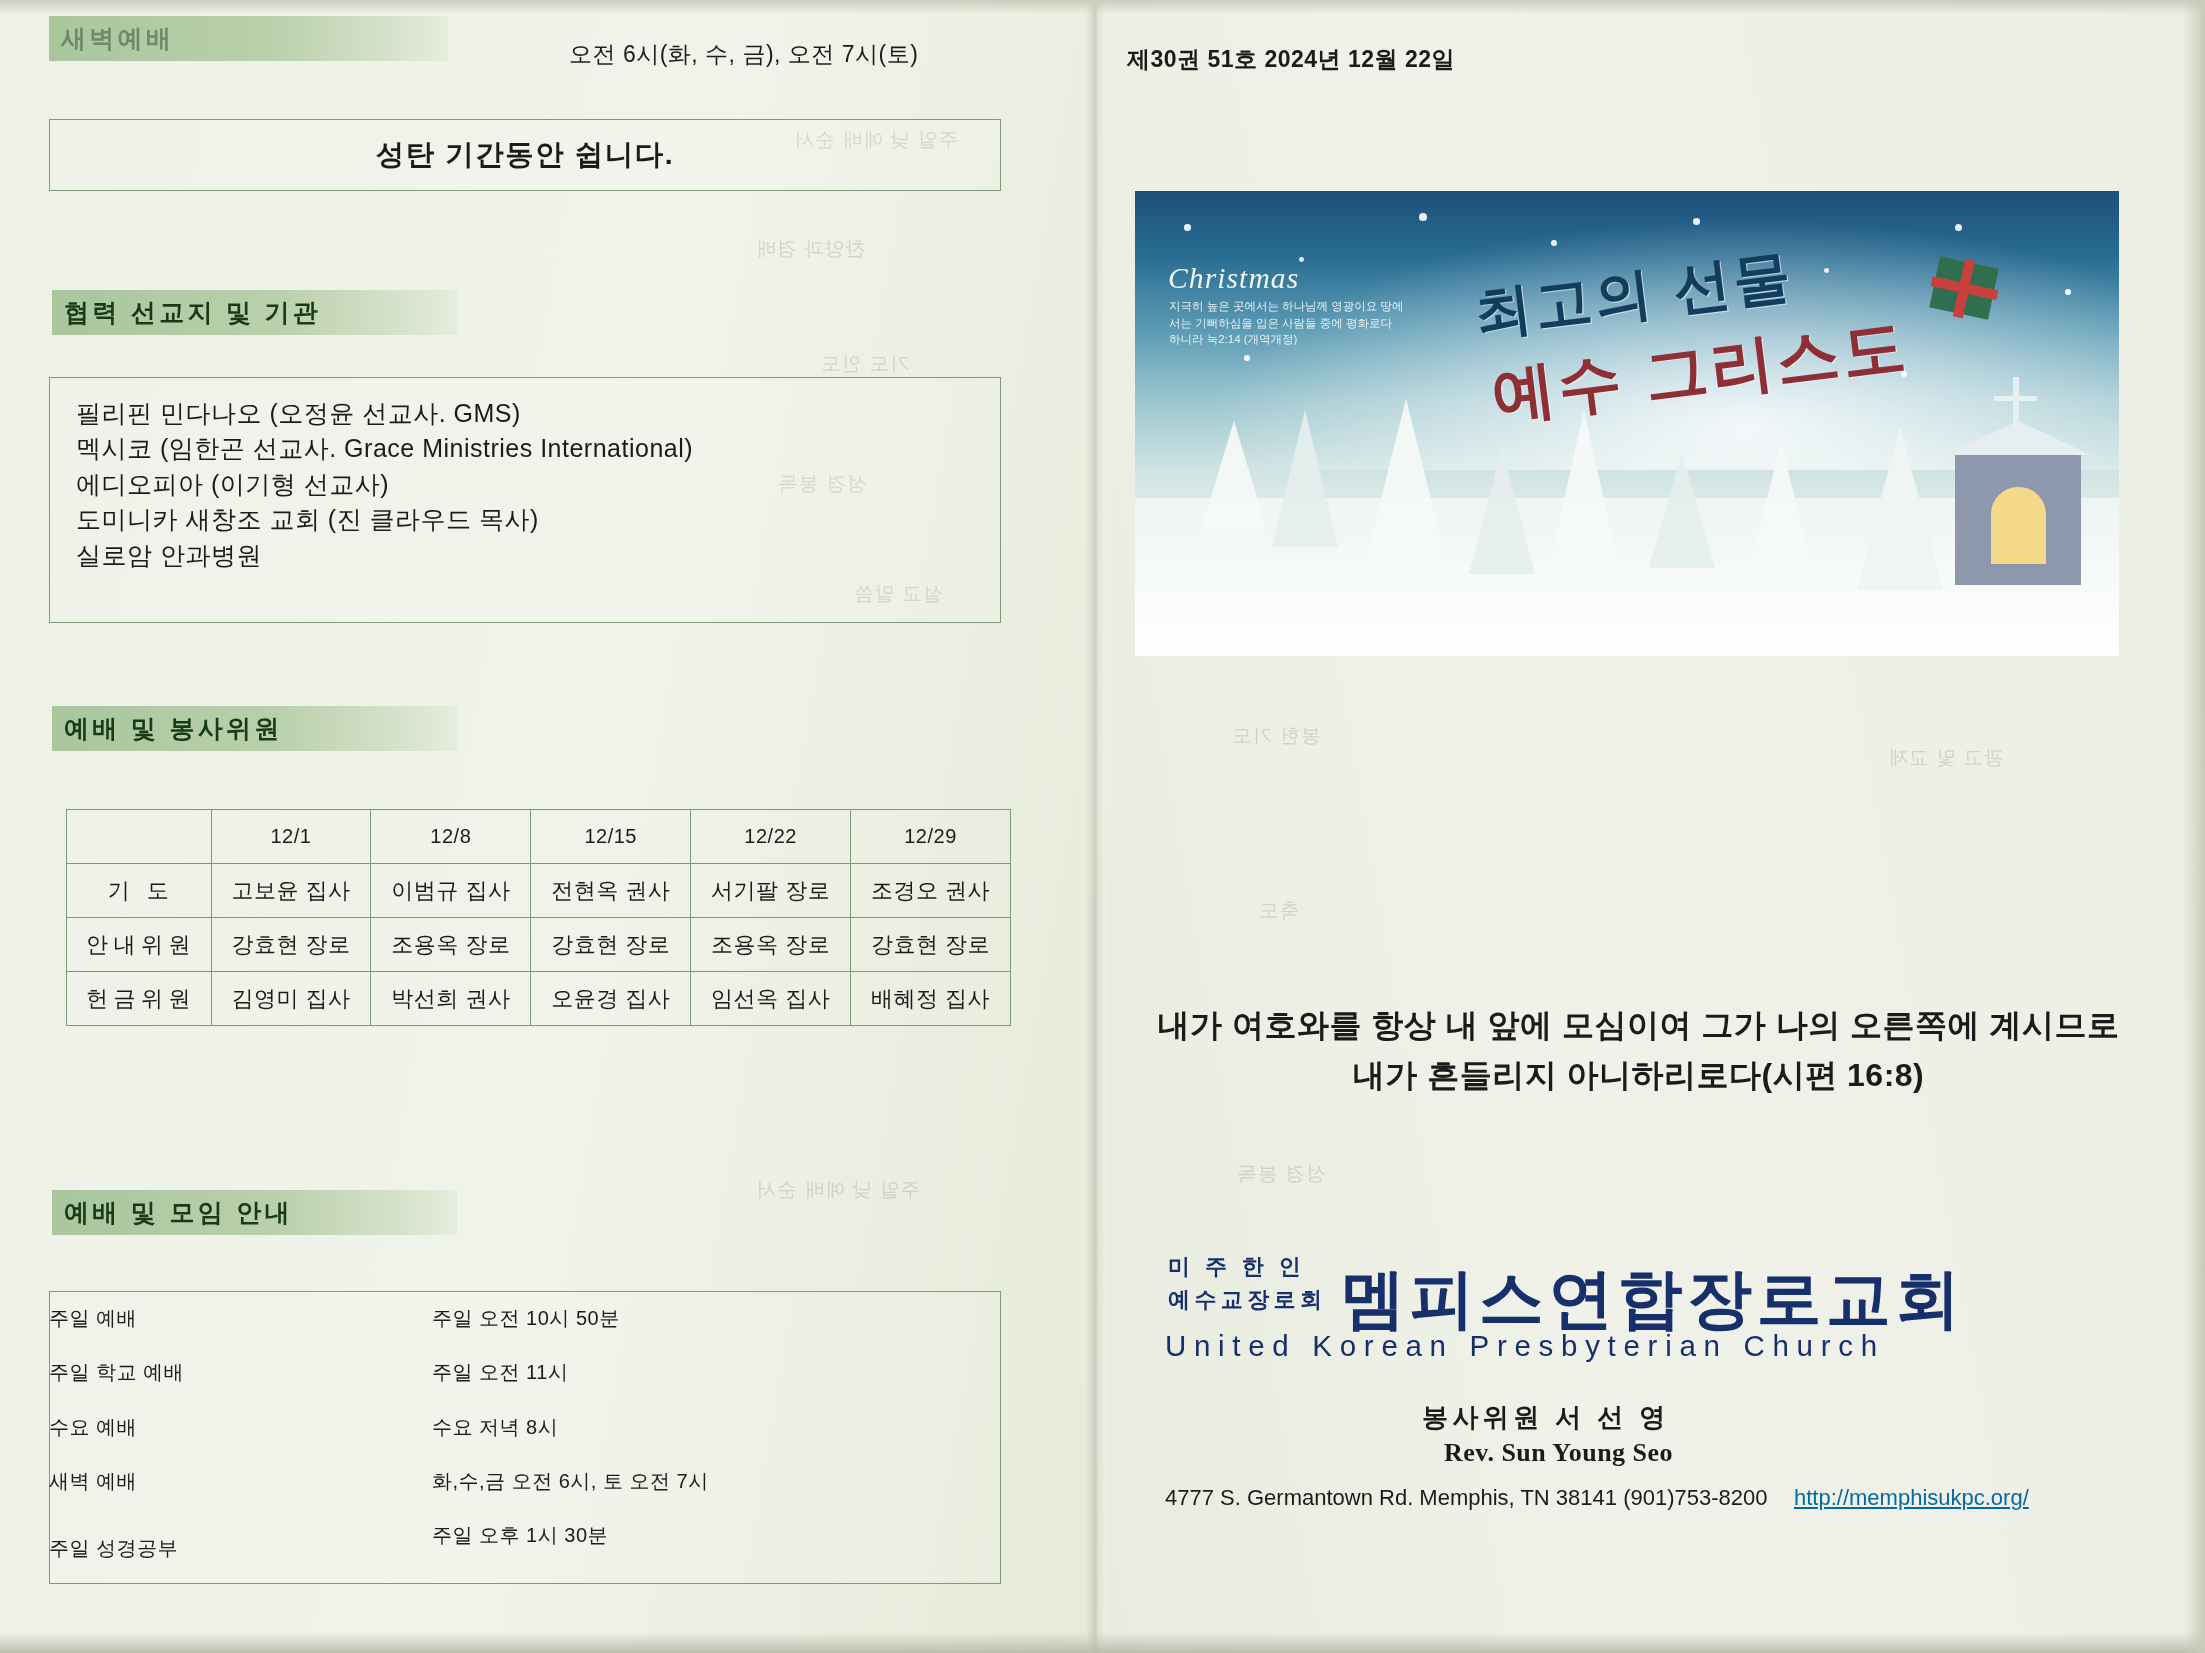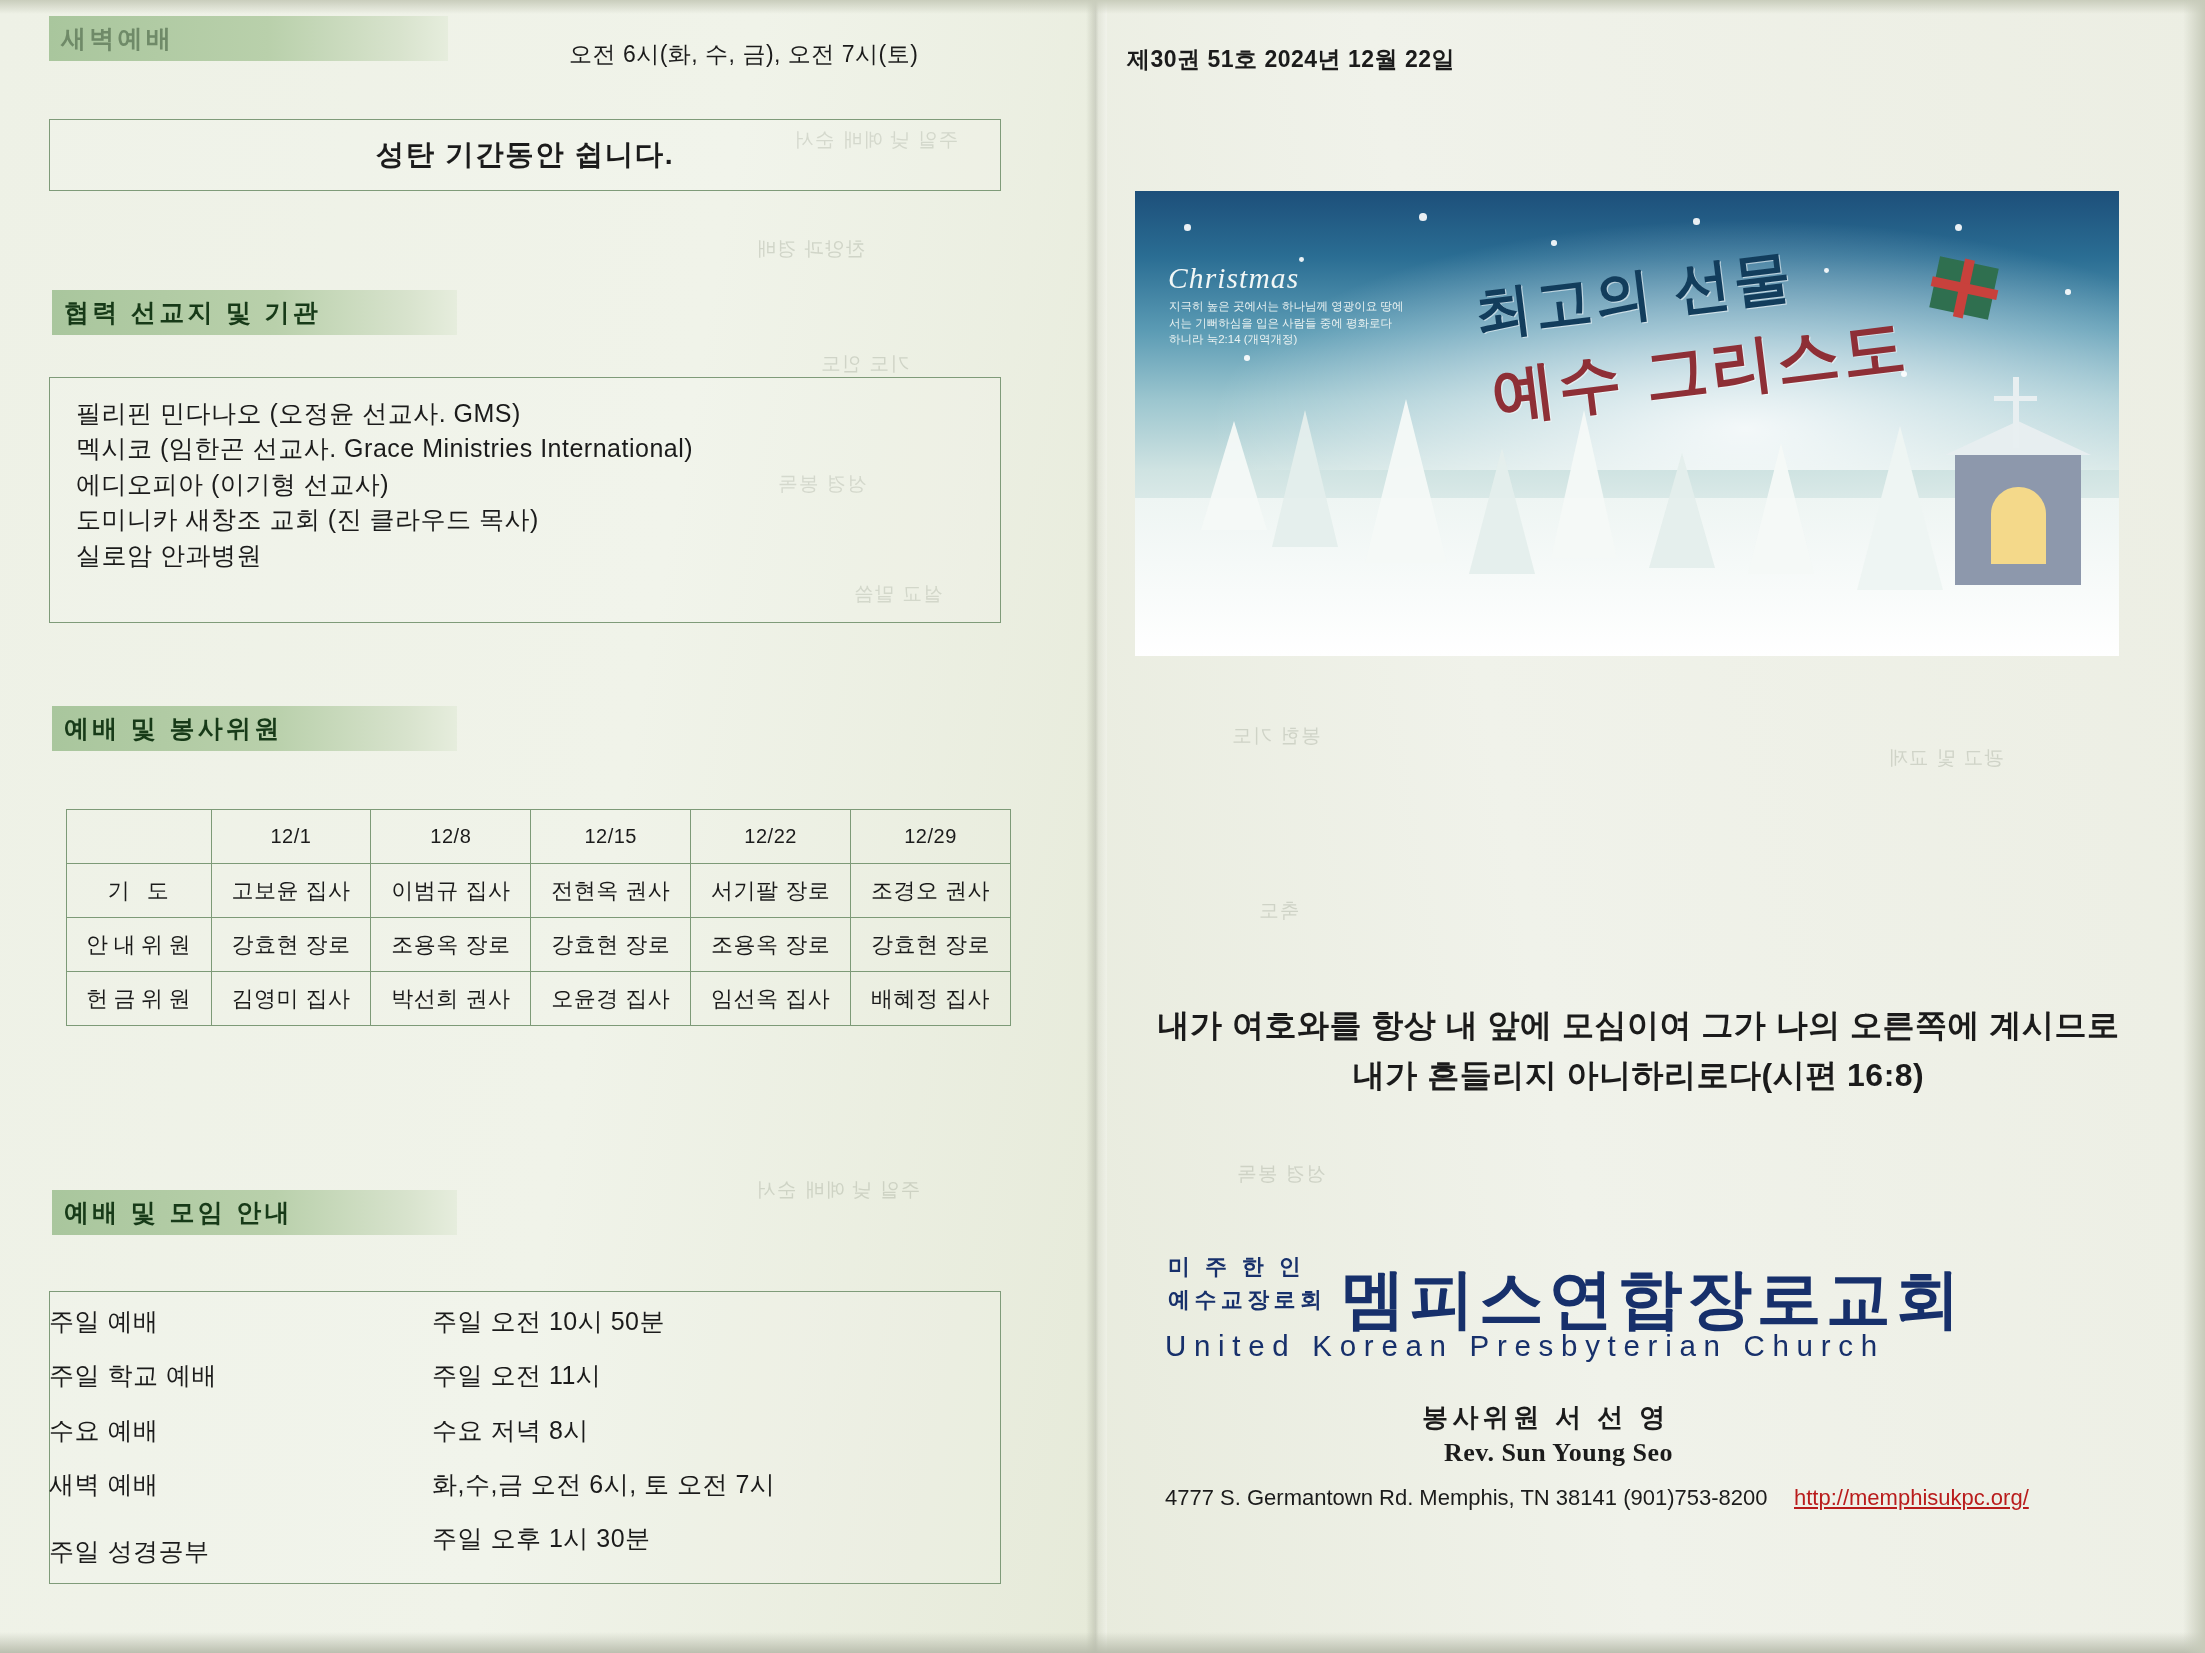--- a/index.html
+++ b/index.html
@@ -134,21 +134,21 @@
   }
 
   
   .svc-box {
     position: absolute;
     left: 49px; top: 1291px;
     width: 952px; height: 293px;
   }
   .svc-row {
     position: absolute;
-    font-size: 25px;
+    font-size: 20px;
     letter-spacing: 0.5px;
     white-space: nowrap;
   }
   .svc-label { left: 0px; }
   .svc-value { left: 383px; }
 
   
   #issue-line {
     position: absolute;
     left: 1127px; top: 44px;
@@ -349,21 +349,21 @@
     left: 1165px; top: 1485px;
     font-size: 22px;
     letter-spacing: 0px;
     white-space: nowrap;
   }
   #website {
     position: absolute;
     left: 1794px; top: 1485px;
     font-size: 22px;
     text-decoration: underline;
-    color: #b91c1c;
+    color: #0369a1;
     white-space: nowrap;
   }
 
   
   .ghost {
     position: absolute;
     color: rgba(90,100,80,0.20);
     font-size: 19.7px;
     transform: scaleX(-1);
     white-space: nowrap;

